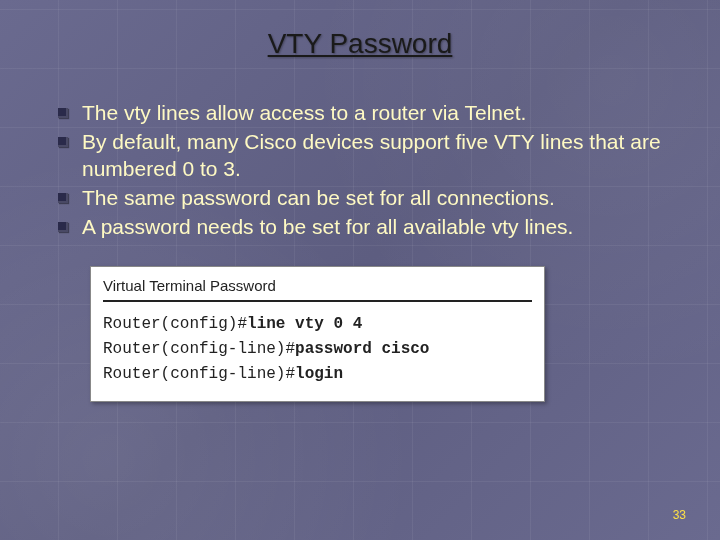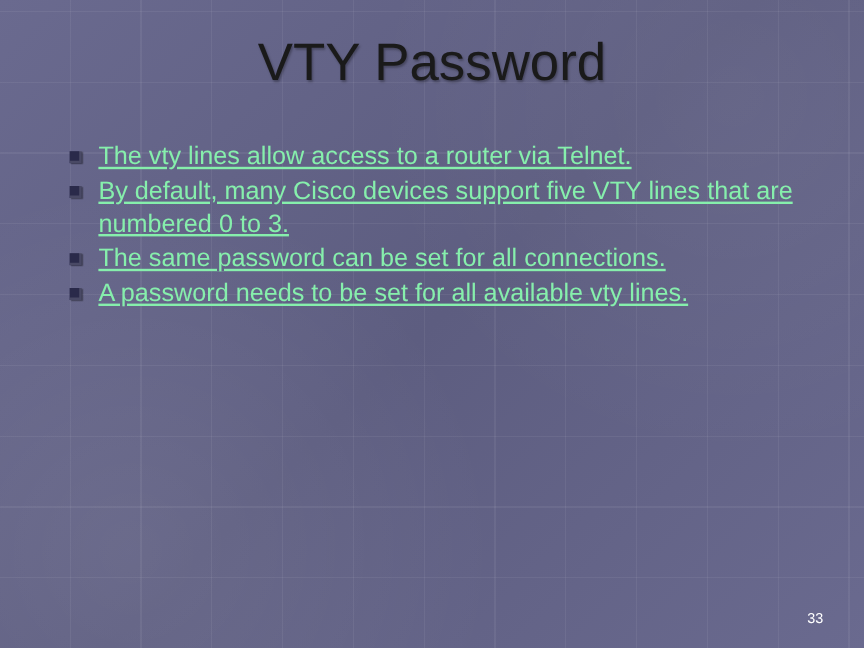--- a/index.html
+++ b/index.html
@@ -25,38 +25,38 @@
     pointer-events: none;
   }
   .slide {
     position: relative;
     width: 100%;
     height: 100%;
     padding: 20px 50px 20px 50px;
   }
   .title {
     text-align: center;
-    font-size: 44px;
+    font-size: 28px;
     font-weight: 400;
     color: #1a1a1a;
     margin: 8px 0 40px 0;
     text-shadow: 1px 1px 2px rgba(0,0,0,0.3);
+    text-decoration: underline;
   }
   .bullets {
     list-style: none;
     margin: 0 0 26px 8px;
   }
   .bullets li {
     position: relative;
     padding-left: 24px;
     font-size: 21px;
     line-height: 1.28;
-    color: #86efac;
+    color: #fef9c3;
     margin-bottom: 2px;
-    text-decoration: underline;
   }
   .bullets li::before {
     content: "";
     position: absolute;
     left: 0;
     top: 8px;
     width: 10px;
     height: 10px;
     background: #2a2a4a;
     box-shadow: inset -2px -2px 0 rgba(255,255,255,0.15), 1px 1px 1px rgba(0,0,0,0.4);
@@ -87,34 +87,41 @@
     color: #222;
     white-space: pre;
   }
   .cmd .prompt { font-weight: normal; }
   .cmd .bold { font-weight: 700; }
   .page-num {
     position: absolute;
     right: 34px;
     bottom: 18px;
     font-size: 12px;
-    color: #ffffff;
+    color: #fde047;
   }
 </style>
 </head>
 <body>
 
 <div class="grid-overlay"></div>
 
 <div class="slide">
 
   <h1 class="title">VTY Password</h1>
 
   <ul class="bullets">
     <li>The vty lines allow access to a router via Telnet.</li>
     <li>By default, many Cisco devices support five VTY lines that are numbered 0 to 3.</li>
     <li>The same password can be set for all connections.</li>
     <li>A password needs to be set for all available vty lines.</li>
   </ul>
 
+  <div class="terminal-box">
+    <div class="terminal-title">Virtual Terminal Password</div>
+    <hr class="terminal-rule">
+    <div class="cmd"><span class="prompt">Router(config)#</span><span class="bold">line vty 0 4</span></div>
+    <div class="cmd"><span class="prompt">Router(config-line)#</span><span class="bold">password cisco</span></div>
+    <div class="cmd"><span class="prompt">Router(config-line)#</span><span class="bold">login</span></div>
+  </div>
 
   <div class="page-num">33</div>
 </div>
 
 </body></html>

